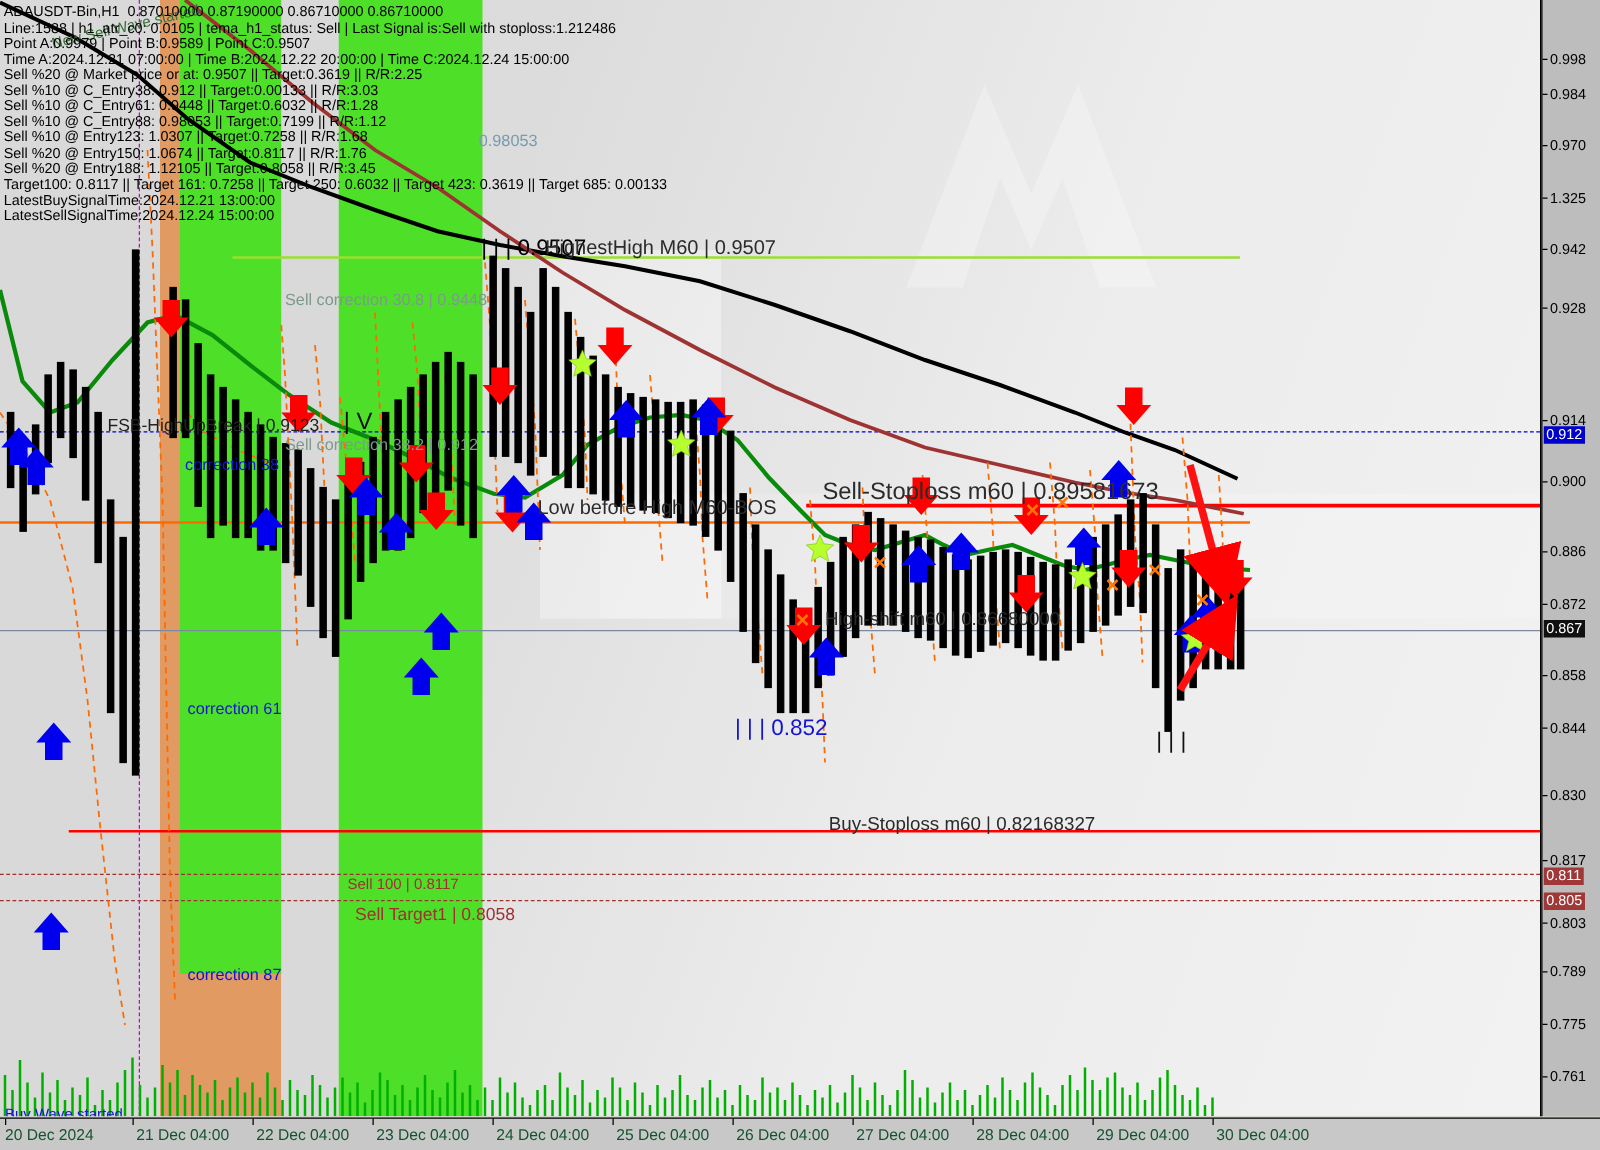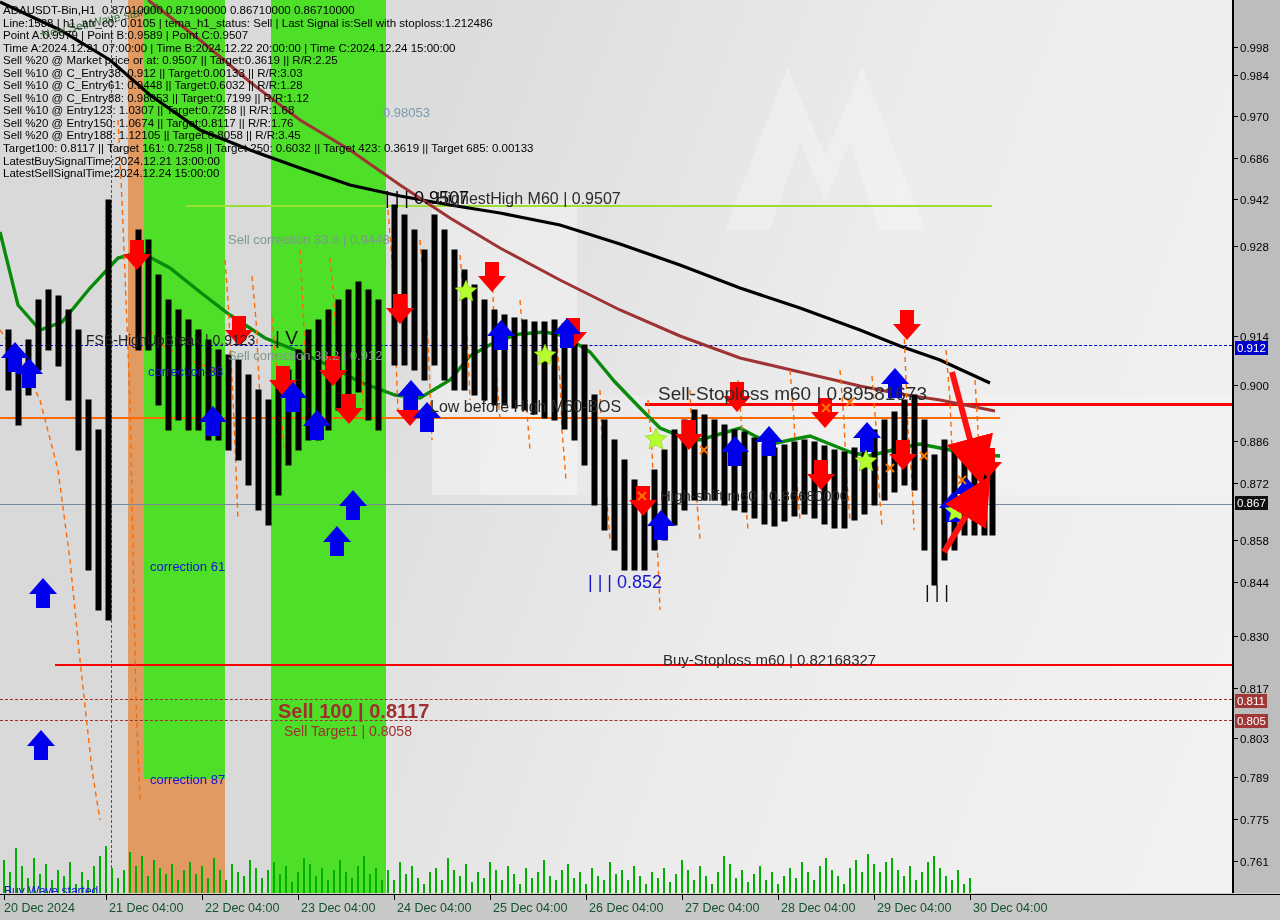--- a/index.html
+++ b/index.html
@@ -366,34 +366,34 @@
                  M928,893 L928,862 M934,893 L934,856 M940,893 L940,868 M946,893 L946,876 M952,893 L952,880
                  M958,893 L958,870 M964,893 L964,884 M970,893 L970,878"></path>
       </g>
     </svg>
 
     <div id="annotations">
         <div class="lbl" style="left: 40px; top: 28px; color: rgb(58, 111, 58); font-size: 12px; transform: rotate(-13deg); transform-origin: left top;">New Sell Wave started</div>
         <div class="lbl" style="left: 345px; top: 105px; color: rgb(122, 154, 176); font-size: 13px; margin-left: 38px;">0.98053</div>
         <div class="lbl" style="left: 385px; top: 188px; color: rgb(0, 0, 0); font-size: 18px;">| | | 0.9507</div>
         <div class="lbl" style="left: 436px; top: 190px; color: rgb(43, 43, 43); font-size: 16px;">HighestHigh    M60 | 0.9507</div>
-        <div class="lbl" style="left: 228px; top: 232px; color: rgb(125, 154, 138); font-size: 13px;">Sell correction 83.8 | 0.9448</div>
+        <div class="lbl" style="left: 228px; top: 232px; color: rgb(125, 154, 138); font-size: 13px;">Sell correction 30.8 | 0.9448</div>
         <div class="lbl" style="left: 86px; top: 332px; color: rgb(34, 34, 34); font-size: 14px;">FSB-HighUpBreak | 0.9123</div>
         <div class="lbl" style="left: 275px; top: 327px; color: rgb(17, 17, 17); font-size: 19px;">| V</div>
         <div class="lbl" style="left: 228px; top: 348px; color: rgb(125, 154, 138); font-size: 13px;">Sell correction 38.2 | 0.912</div>
         <div class="lbl" style="left: 148px; top: 364px; color: rgb(20, 20, 210); font-size: 13px;">correction 38</div>
         <div class="lbl" style="left: 430px; top: 398px; color: rgb(43, 43, 43); font-size: 16px;">Low before High    M60-BOS</div>
         <div class="lbl" style="left: 658px; top: 383px; color: rgb(43, 43, 43); font-size: 19px;">Sell-Stoploss m60 | 0.89581673</div>
         <div class="lbl" style="left: 660px; top: 487px; color: rgb(43, 43, 43); font-size: 15px;">High-shift m60 | 0.86680000</div>
         <div class="lbl" style="left: 150px; top: 559px; color: rgb(20, 20, 210); font-size: 13px;">correction 61</div>
         <div class="lbl" style="left: 588px; top: 572px; color: rgb(20, 20, 210); font-size: 18px;">| | | 0.852</div>
         <div class="lbl" style="left: 925px; top: 582px; color: rgb(17, 17, 17); font-size: 18px;">| | |</div>
         <div class="lbl" style="left: 663px; top: 651px; color: rgb(43, 43, 43); font-size: 15px;">Buy-Stoploss m60 | 0.82168327</div>
         <div class="lbl" style="left: 150px; top: 772px; color: rgb(20, 20, 210); font-size: 13px;">correction 87</div>
-        <div class="lbl" style="left: 278px; top: 700px; color: rgb(160, 48, 48); font-size: 20px; font-weight: bold;">Sell 100 | 0.8117</div>
+        <div class="lbl" style="left: 278px; top: 700px; color: rgb(160, 48, 48); font-size: 12px;">Sell 100 | 0.8117</div>
         <div class="lbl" style="left: 284px; top: 723px; color: rgb(160, 48, 48); font-size: 14px;">Sell Target1 | 0.8058</div>
         <div class="lbl" style="left: 4px; top: 884px; color: rgb(20, 20, 210); font-size: 12px;">Buy Wave started</div>
       </div>
 
     <div id="hdr"><div>ADAUSDT-Bin,H1  0.87010000 0.87190000 0.86710000 0.86710000</div><div>Line:1588 | h1_atr_c0: 0.0105 | tema_h1_status: Sell | Last Signal is:Sell with stoploss:1.212486</div><div>Point A:0.9979 | Point B:0.9589 | Point C:0.9507</div><div>Time A:2024.12.21 07:00:00 | Time B:2024.12.22 20:00:00 | Time C:2024.12.24 15:00:00</div><div>Sell %20 @ Market price or at: 0.9507 || Target:0.3619 || R/R:2.25</div><div>Sell %10 @ C_Entry38: 0.912 || Target:0.00133 || R/R:3.03</div><div>Sell %10 @ C_Entry61: 0.9448 || Target:0.6032 || R/R:1.28</div><div>Sell %10 @ C_Entry88: 0.98053 || Target:0.7199 || R/R:1.12</div><div>Sell %10 @ Entry123: 1.0307 || Target:0.7258 || R/R:1.68</div><div>Sell %20 @ Entry150: 1.0674 || Target:0.8117 || R/R:1.76</div><div>Sell %20 @ Entry188: 1.12105 || Target:0.8058 || R/R:3.45</div><div>Target100: 0.8117 || Target 161: 0.7258 || Target 250: 0.6032 || Target 423: 0.3619 || Target 685: 0.00133</div><div>LatestBuySignalTime:2024.12.21 13:00:00</div><div>LatestSellSignalTime:2024.12.24 15:00:00</div></div>
 
   </div>
 
   <div id="yaxis">
       <div class="tick" style="top: 42px;">
@@ -403,21 +403,21 @@
       <div class="tick" style="top: 70px;">
         <i></i>
         <span>0.984</span>
       </div>
       <div class="tick" style="top: 111px;">
         <i></i>
         <span>0.970</span>
       </div>
       <div class="tick" style="top: 153px;">
         <i></i>
-        <span>0.686</span>
+        <span>1.325</span>
       </div>
       <div class="tick" style="top: 194px;">
         <i></i>
         <span>0.942</span>
       </div>
       <div class="tick" style="top: 241px;">
         <i></i>
         <span>0.928</span>
       </div>
       <div class="tick" style="top: 331px;">

